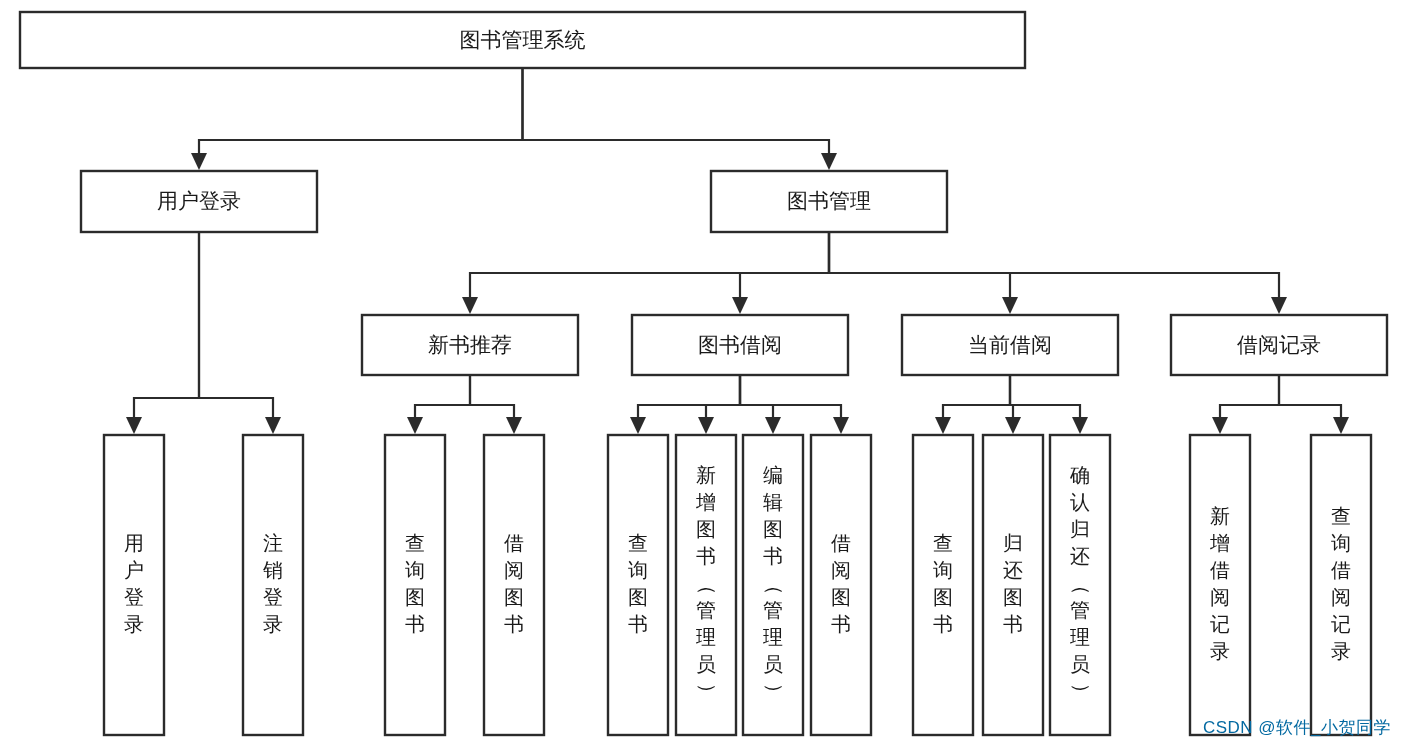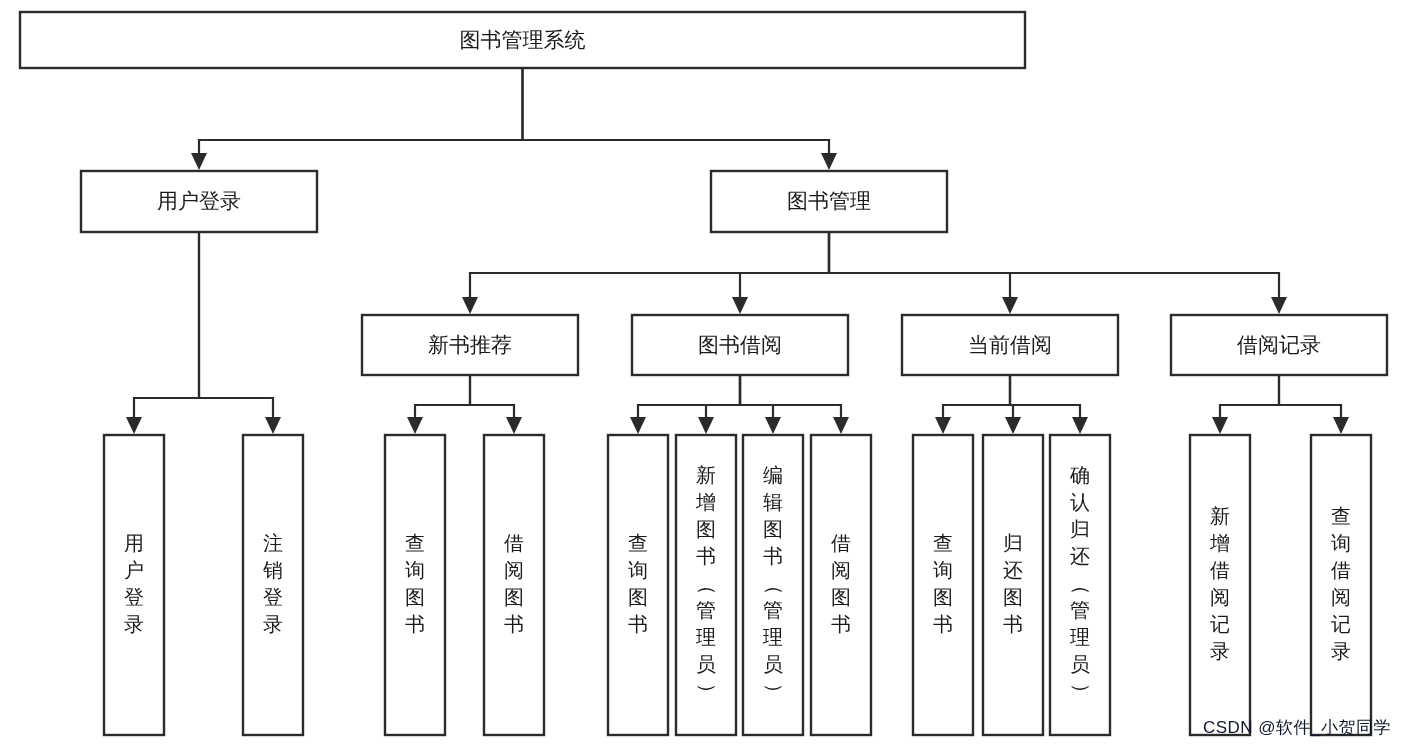--- a/index.html
+++ b/index.html
@@ -53,21 +53,21 @@
   .arrow-head {
     fill: #2b2b2b;
     stroke: none;
   }
   .watermark-text {
     position: absolute;
     right: 14px;
     bottom: 6px;
     font-family: "Liberation Sans", "DejaVu Sans", sans-serif;
     font-size: 17px;
-    color: #0f172a;
+    color: #0369a1;
     letter-spacing: 0.5px;
     white-space: nowrap;
     user-select: none;
   }
 </style>
 </head>
 <body>
 
 <div id="diagram-root">
   <svg class="diagram-canvas" viewBox="0 0 1405 747" preserveAspectRatio="none">

